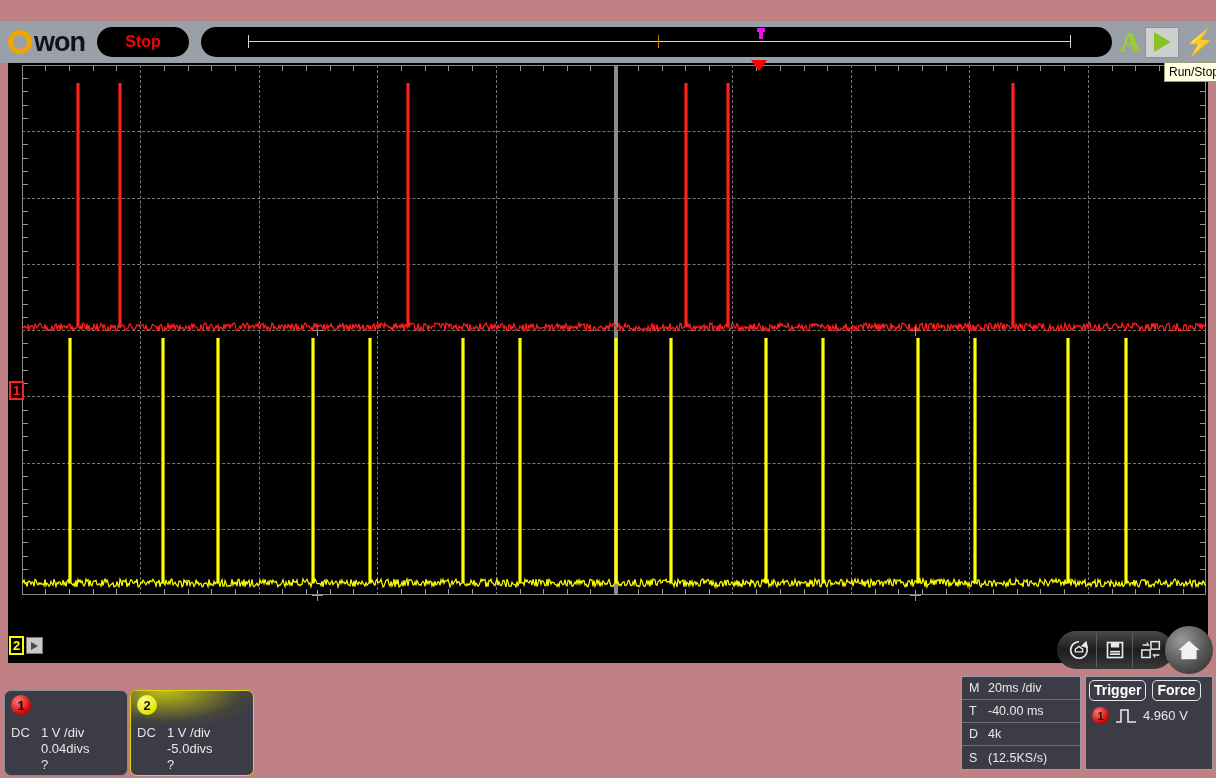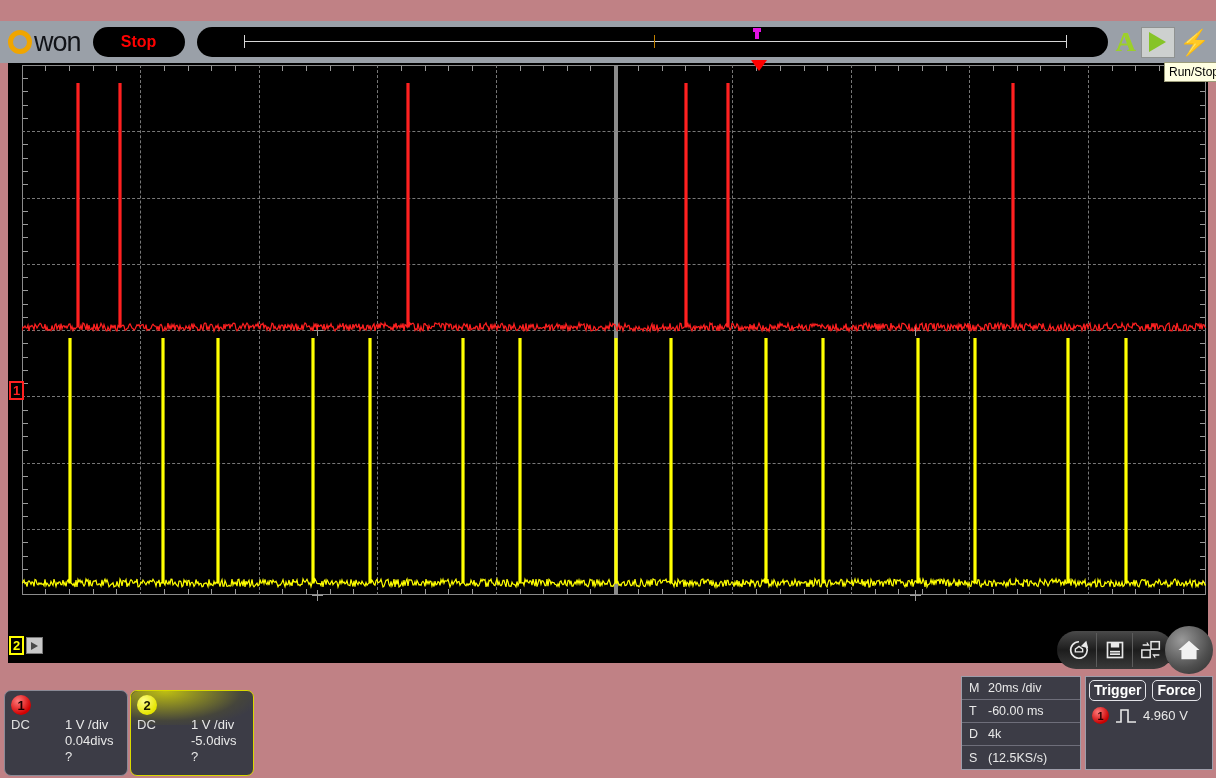--- a/index.html
+++ b/index.html
@@ -52,21 +52,21 @@
   }
   .logo {
     display: flex; align-items: center; margin-left: 8px;
     height: 34px;
   }
   .logo-o {
     width: 24px; height: 24px; border-radius: 50%;
     border: 5px solid #f0a500; margin-right: 2px;
   }
   .logo-txt {
-    font-size: 27px; font-weight: normal; color: #111318;
+    font-size: 27px; font-weight: bold; color: #111318;
     letter-spacing: -1px; line-height: 26px;
     font-family: "Liberation Sans", sans-serif;
   }
   .stop-btn {
     margin-left: 12px;
     width: 92px; height: 30px; border-radius: 15px;
     background: #000000;
     display: flex; align-items: center; justify-content: center;
     color: #ff0000; font-size: 16px; font-weight: bold;
   }
@@ -219,21 +219,21 @@
     background: radial-gradient(ellipse at 28% 0%, rgba(235,235,0,0.75) 0%, rgba(120,120,0,0.15) 62%, rgba(0,0,0,0) 80%);
     border-radius:7px 7px 0 0;
   }
   .ch-badge {
     position: relative; width: 20px; height: 20px; border-radius: 50%;
     display: flex; align-items: center; justify-content: center;
     font-size: 13px; font-weight: bold; color: #111; z-index:2;
   }
   .ch1 .ch-badge { background: radial-gradient(circle at 35% 30%, #ff7a7a, #d40000 70%); color:#1a0000;}
   .ch2 .ch-badge { background: radial-gradient(circle at 35% 30%, #ffff8a, #e5e500 70%); color:#1a1a00;}
-  .ch-rows { position: relative; display: flex; margin-top: 2px; z-index:2;gap:24px;}
+  .ch-rows { position: relative; display: flex; margin-top: 10px; z-index:2;}
   .ch-coup { width: 30px; color: #e0e0e0; }
   .ch-vals div { line-height: 16px; color:#e8e8e8; }
 
   
   .meas-panel {
     position: absolute; left: 961px; top: 676px;
     width: 120px; height: 94px;
     background: #3c3c46; border: 1px solid #9d9daa;
     color: #e9e9e9; font-size: 12.5px;
   }
@@ -549,21 +549,21 @@
     </div>
   </div>
 
   <div class="meas-panel">
     <div class="meas-row">
       <span class="meas-k">M</span>
       <span class="meas-v">20ms /div</span>
     </div>
     <div class="meas-row">
       <span class="meas-k">T</span>
-      <span class="meas-v">-60.00 ms</span>
+      <span class="meas-v">-40.00 ms</span>
     </div>
     <div class="meas-row">
       <span class="meas-k">D</span>
       <span class="meas-v">4k</span>
     </div>
     <div class="meas-row">
       <span class="meas-k">S</span>
       <span class="meas-v">(12.5KS/s)</span>
     </div>
   </div>

